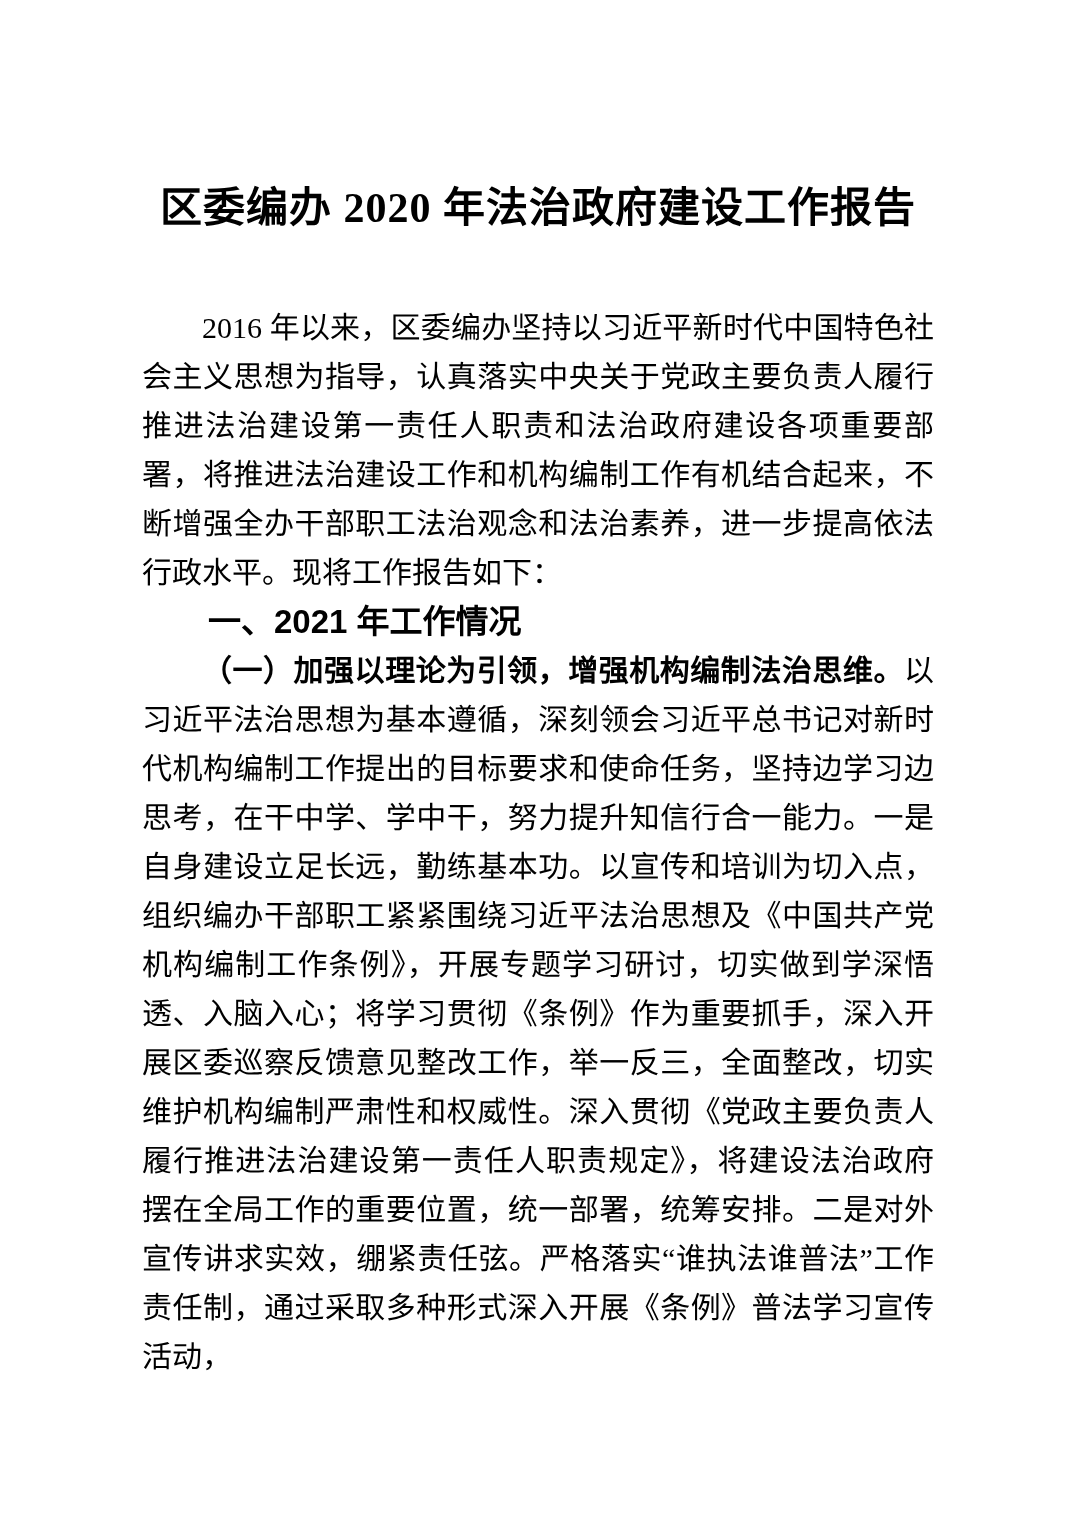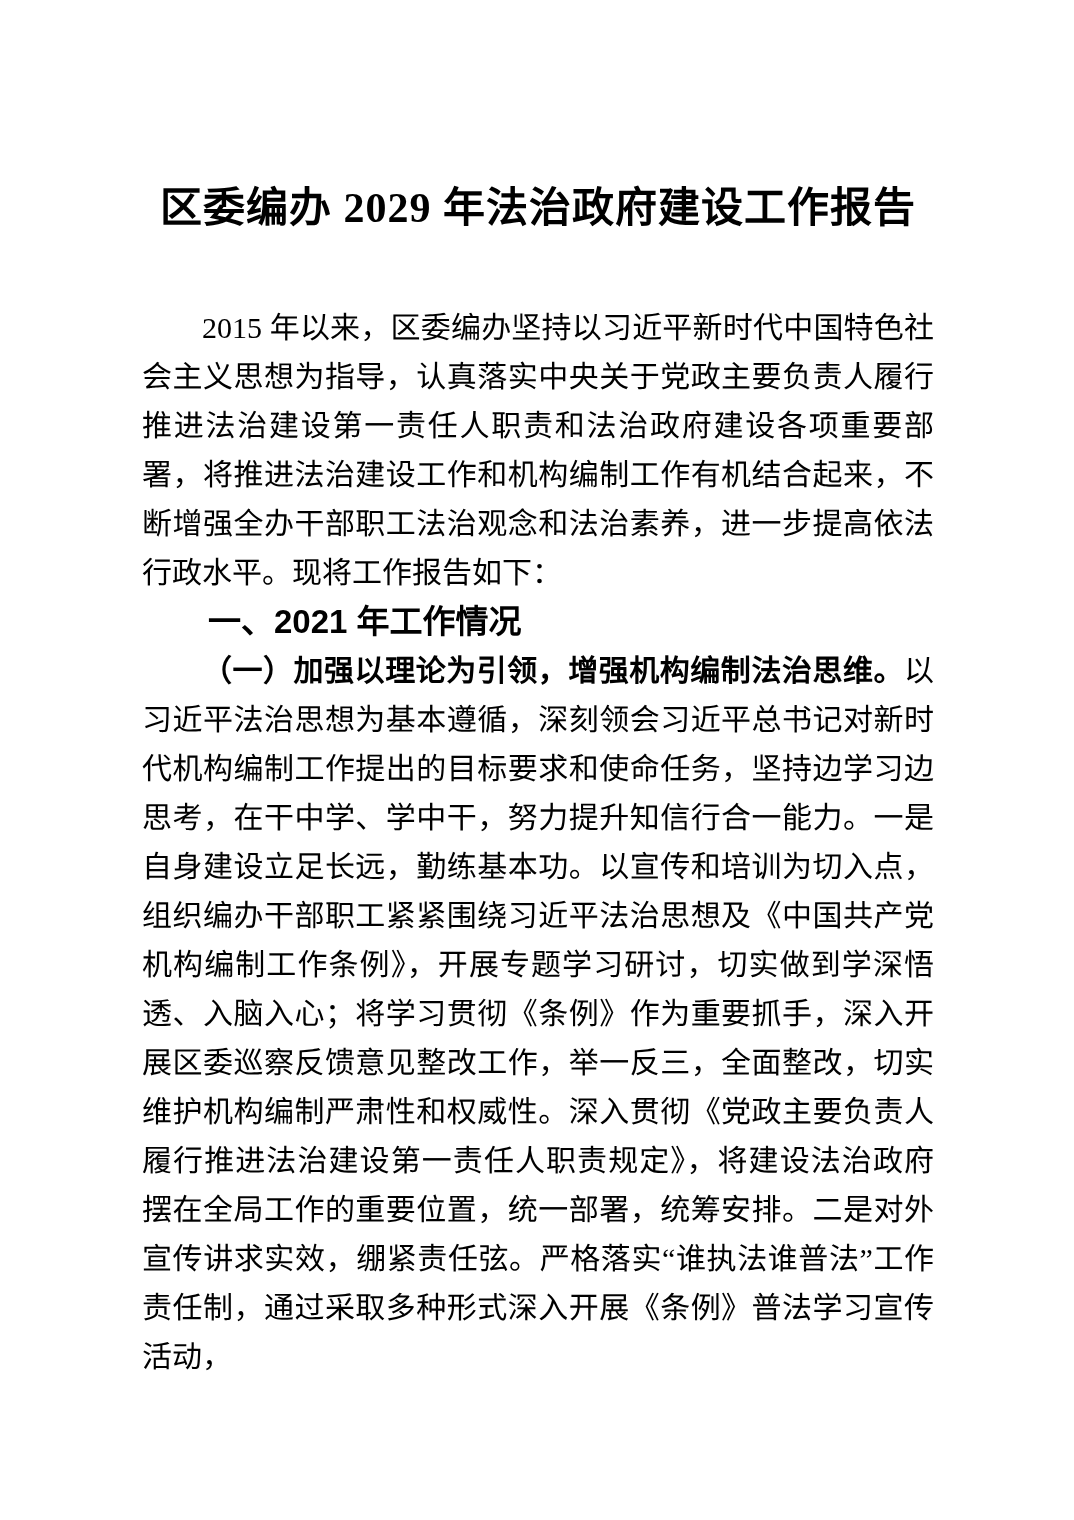--- a/index.html
+++ b/index.html
@@ -58,18 +58,18 @@
   }
   .inline-bold {
     font-weight: 400;
   }
 </style>
 </head>
 <body>
 
 <div class="page">
   <div class="content">
-    <h1 class="doc-title">区委编办 2029 年法治政府建设工作报告</h1>
-    <p class="body-para intro-para">2015 年以来，区委编办坚持以习近平新时代中国特色社会主义思想为指导，认真落实中央关于党政主要负责人履行推进法治建设第一责任人职责和法治政府建设各项重要部署，将推进法治建设工作和机构编制工作有机结合起来，不断增强全办干部职工法治观念和法治素养，进一步提高依法行政水平。现将工作报告如下：</p>
+    <h1 class="doc-title">区委编办 2020 年法治政府建设工作报告</h1>
+    <p class="body-para intro-para">2016 年以来，区委编办坚持以习近平新时代中国特色社会主义思想为指导，认真落实中央关于党政主要负责人履行推进法治建设第一责任人职责和法治政府建设各项重要部署，将推进法治建设工作和机构编制工作有机结合起来，不断增强全办干部职工法治观念和法治素养，进一步提高依法行政水平。现将工作报告如下：</p>
     <h2 class="section-heading">一、2021 年工作情况</h2>
     <p class="body-para"><strong class="lead-bold">（一）加强以理论为引领，增强机构编制法治思维。</strong><span>以习近平法治思想为基本遵循，深刻领会习近平总书记对新时代机构编制工作提出的目标要求和使命任务，坚持边学习边思考，在干中学、学中干，努力提升知信行合一能力。</span><strong class="inline-bold">一是</strong><span>自身建设立足长远，勤练基本功。以宣传和培训为切入点，组织编办干部职工紧紧围绕习近平法治思想及《中国共产党机构编制工作条例》，开展专题学习研讨，切实做到学深悟透、入脑入心；将学习贯彻《条例》作为重要抓手，深入开展区委巡察反馈意见整改工作，举一反三，全面整改，切实维护机构编制严肃性和权威性。深入贯彻《党政主要负责人履行推进法治建设第一责任人职责规定》，将建设法治政府摆在全局工作的重要位置，统一部署，统筹安排。</span><strong class="inline-bold">二是</strong><span>对外宣传讲求实效，绷紧责任弦。严格落实“谁执法谁普法”工作责任制，通过采取多种形式深入开展《条例》普法学习宣传活动，</span></p>
   </div>
 </div>
 
 </body></html>

